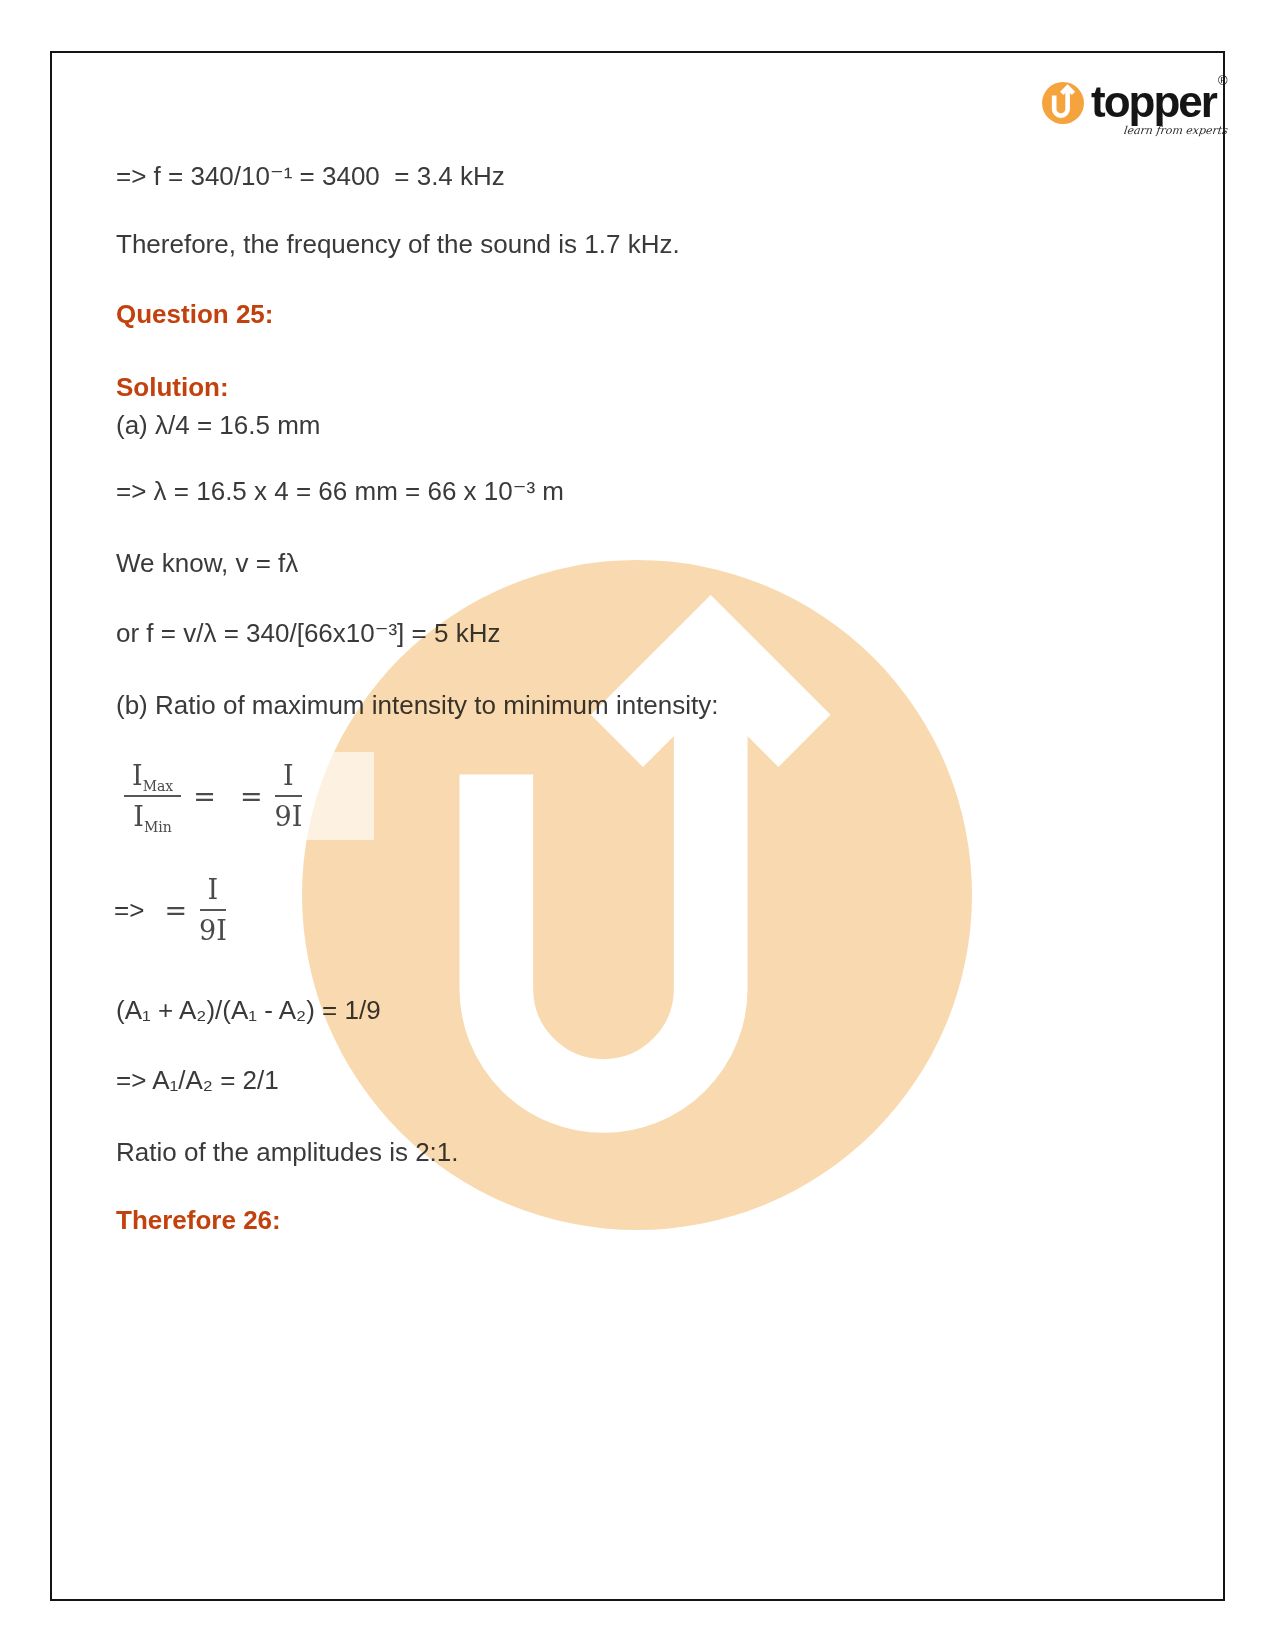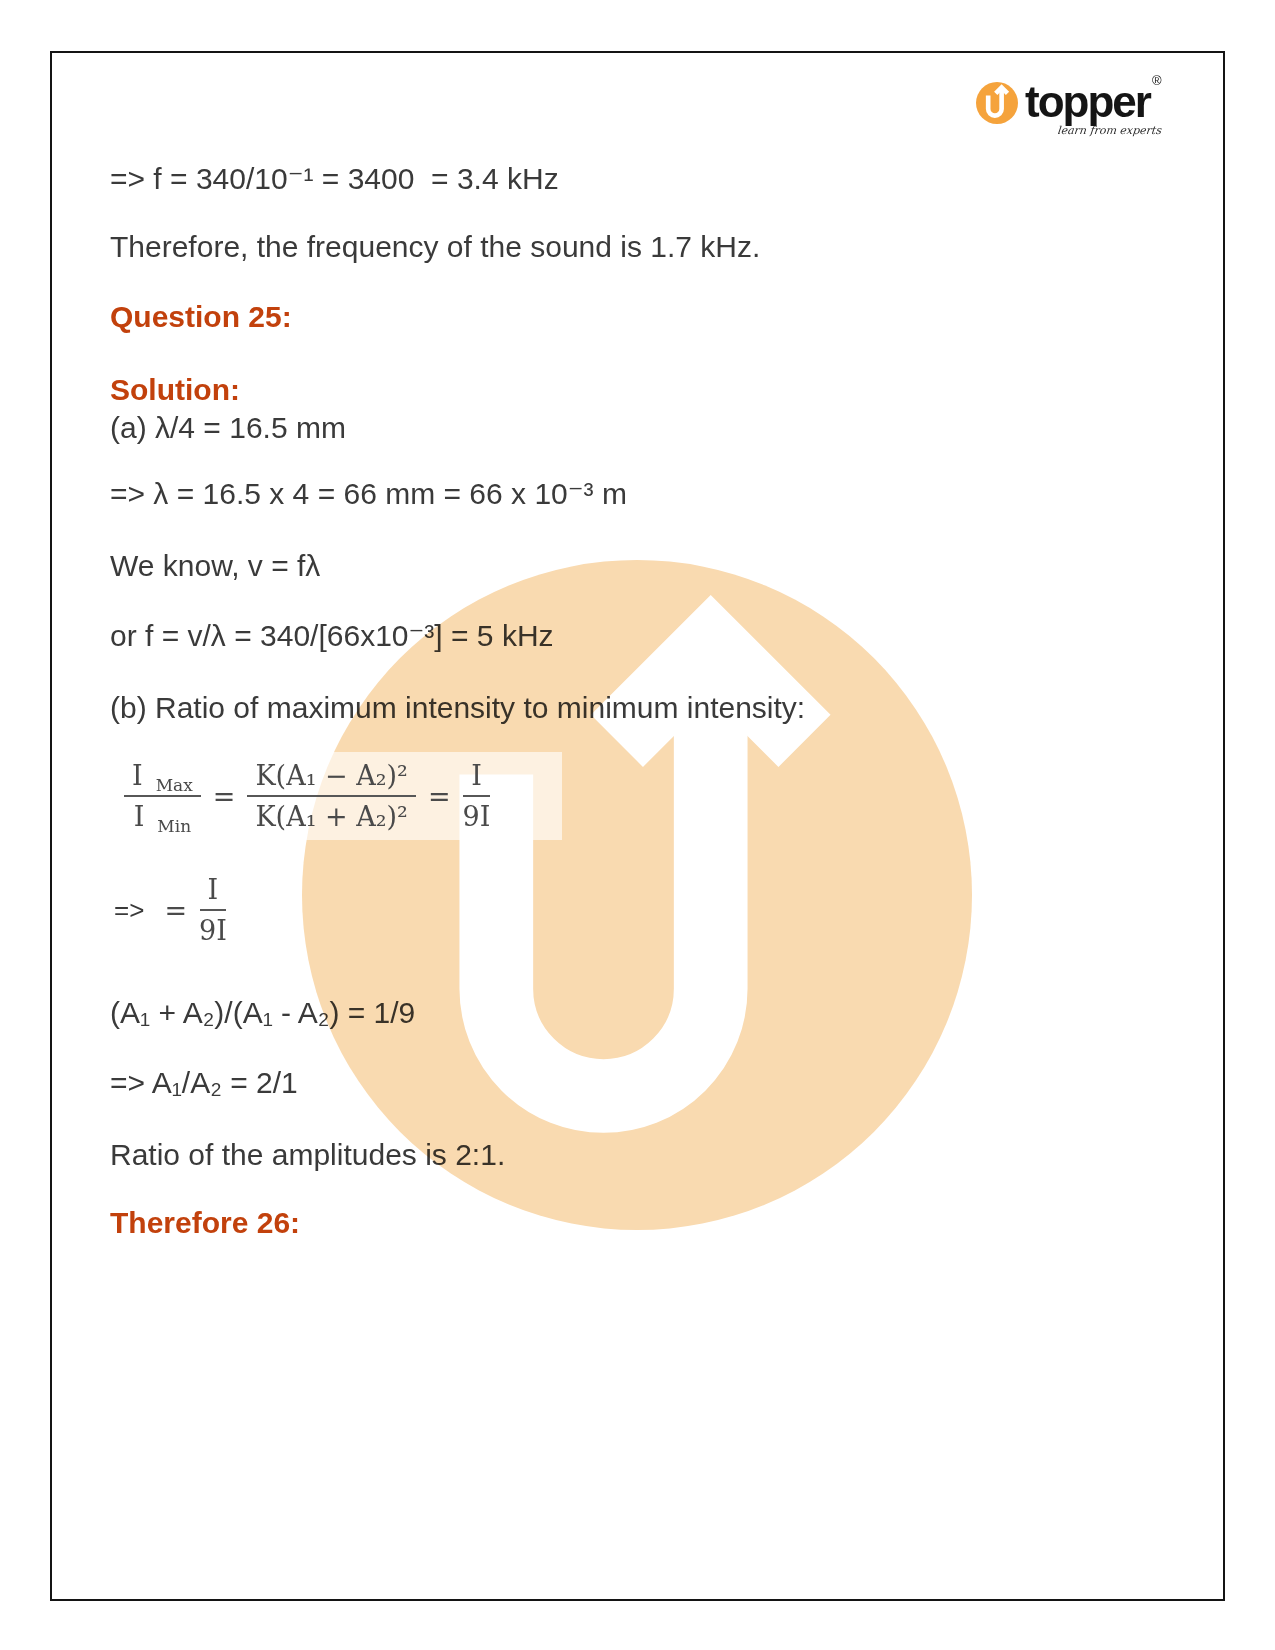--- a/index.html
+++ b/index.html
@@ -5,46 +5,46 @@
   html,body{margin:0;padding:0;}
   body{
     width:1275px;height:1650px;background:#ffffff;position:relative;overflow:hidden;
     font-family:"Liberation Sans","DejaVu Sans",sans-serif;
   }
   .page-frame{
     position:absolute;left:50px;top:51px;width:1171px;height:1546px;
     border:2px solid #141414;background:#ffffff;
   }
   
-  .logo{position:absolute;left:976px;top:80px;display:flex;align-items:flex-start;z-index:4;justify-content:flex-end;}
+  .logo{position:absolute;left:1042px;top:80px;display:flex;align-items:flex-start;z-index:4;justify-content:flex-end;}
   .logo .mark{width:42px;height:42px;margin-top:2px;}
   .logo .word{
     font-size:44px;font-weight:bold;letter-spacing:-2px;color:#151515;line-height:1;
     margin-left:7px;
   }
   .logo .reg{font-size:13px;color:#151515;vertical-align:top;position:relative;top:-6px;left:2px;font-weight:normal;}
   .logo .tagline{
     position:absolute;right:-4px;top:44px;font-family:"DejaVu Serif","Liberation Serif",serif;
     font-style:italic;font-size:11px;color:#2b2b2b;white-space:nowrap;transform:skewX(-8deg);
   }
   
   .line{
-    position:absolute;left:110px;font-size:30px;color:#3a3a3a;white-space:pre;z-index:1;line-height:1.1;
+    position:absolute;left:116px;font-size:26px;color:#3a3a3a;white-space:pre;z-index:1;line-height:1.1;
   }
   .line.bold{font-weight:bold;color:#c2410c;}
   
   .formula{
     position:absolute;z-index:3;display:flex;align-items:center;
     font-family:"DejaVu Serif","Liberation Serif",serif;font-size:27px;color:#4a4a4a;
     background:rgba(255,255,255,0.62);
   }
   .frac{display:inline-flex;flex-direction:column;align-items:center;}
   .frac .num{border-bottom:2px solid #575757;padding:0 8px 4px;}
   .frac .den{padding-top:4px;}
-  .frac sub{font-size:17px;line-height:0;margin-left:13px;}
+  .frac sub{font-size:14px;line-height:0;}
   .feq{margin:0 12px;}
   .farrow{font-family:"Liberation Sans","DejaVu Sans",sans-serif;font-size:26px;margin-right:8px;color:#3a3a3a;}
   
   .watermark{
     position:absolute;left:302px;top:560px;width:670px;height:670px;
     z-index:2;mix-blend-mode:multiply;pointer-events:none;
   }
 </style>
 </head>
 <body>
@@ -74,24 +74,20 @@
 <div class="line" style="top:1066px">=&gt; A₁/A₂ = 2/1</div>
 <div class="line" style="top:1138px">Ratio of the amplitudes is 2:1.</div>
 <div class="line bold" style="top:1206px">Therefore 26:</div>
 
 <div class="formula" style="left:118px;top:752px;padding:8px 72px 8px 6px;">
   <span class="frac">
     <span class="num"><span>I</span><sub>Max</sub></span>
     <span class="den"><span>I</span><sub>Min</sub></span>
   </span>
   <span class="feq">=</span>
-  <span class="frac">
-    <span class="num">K(A₁ − A₂)²</span>
-    <span class="den">K(A₁ + A₂)²</span>
-  </span>
   <span class="feq">=</span>
   <span class="frac">
     <span class="num">I</span>
     <span class="den">9I</span>
   </span>
 </div>
 
 <div class="formula" style="left:110px;top:866px;padding:8px 44px 8px 4px;">
   <span class="farrow">=&gt;</span>
   <span class="feq">=</span>

